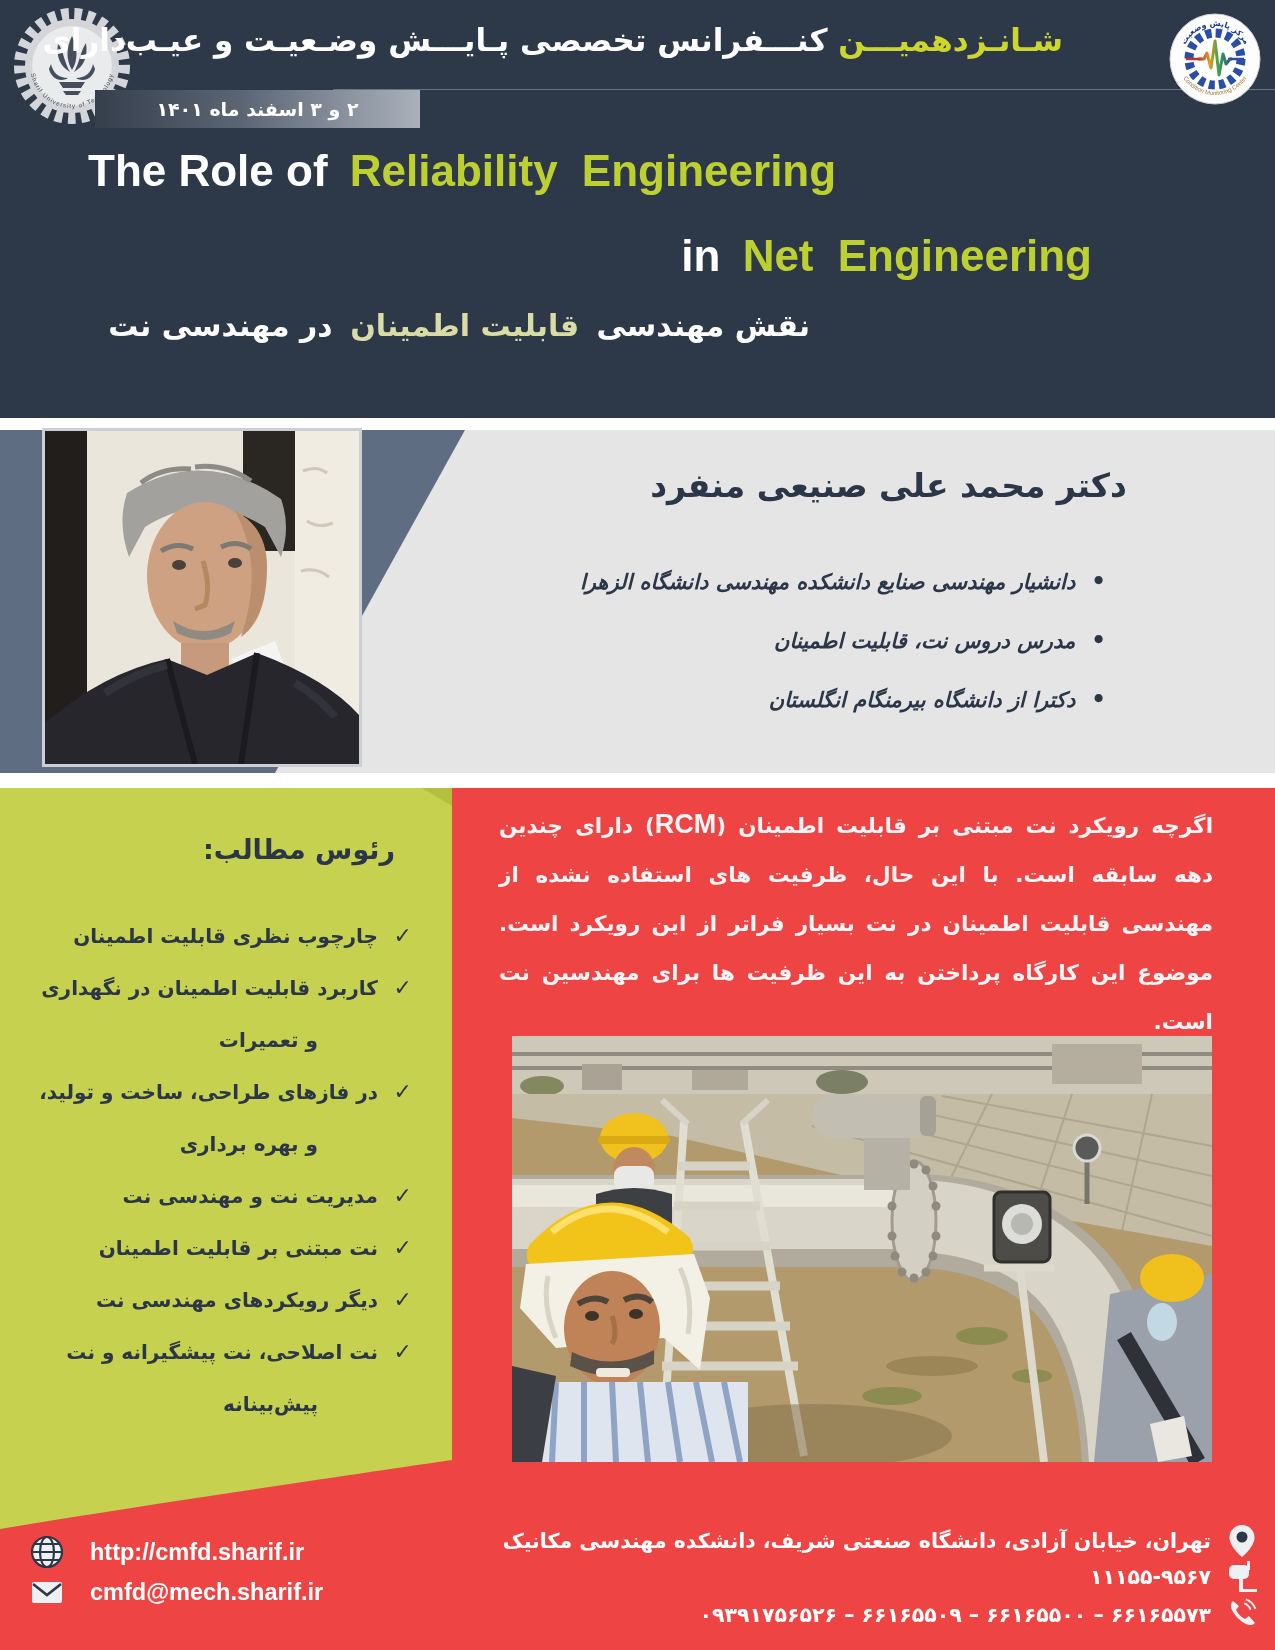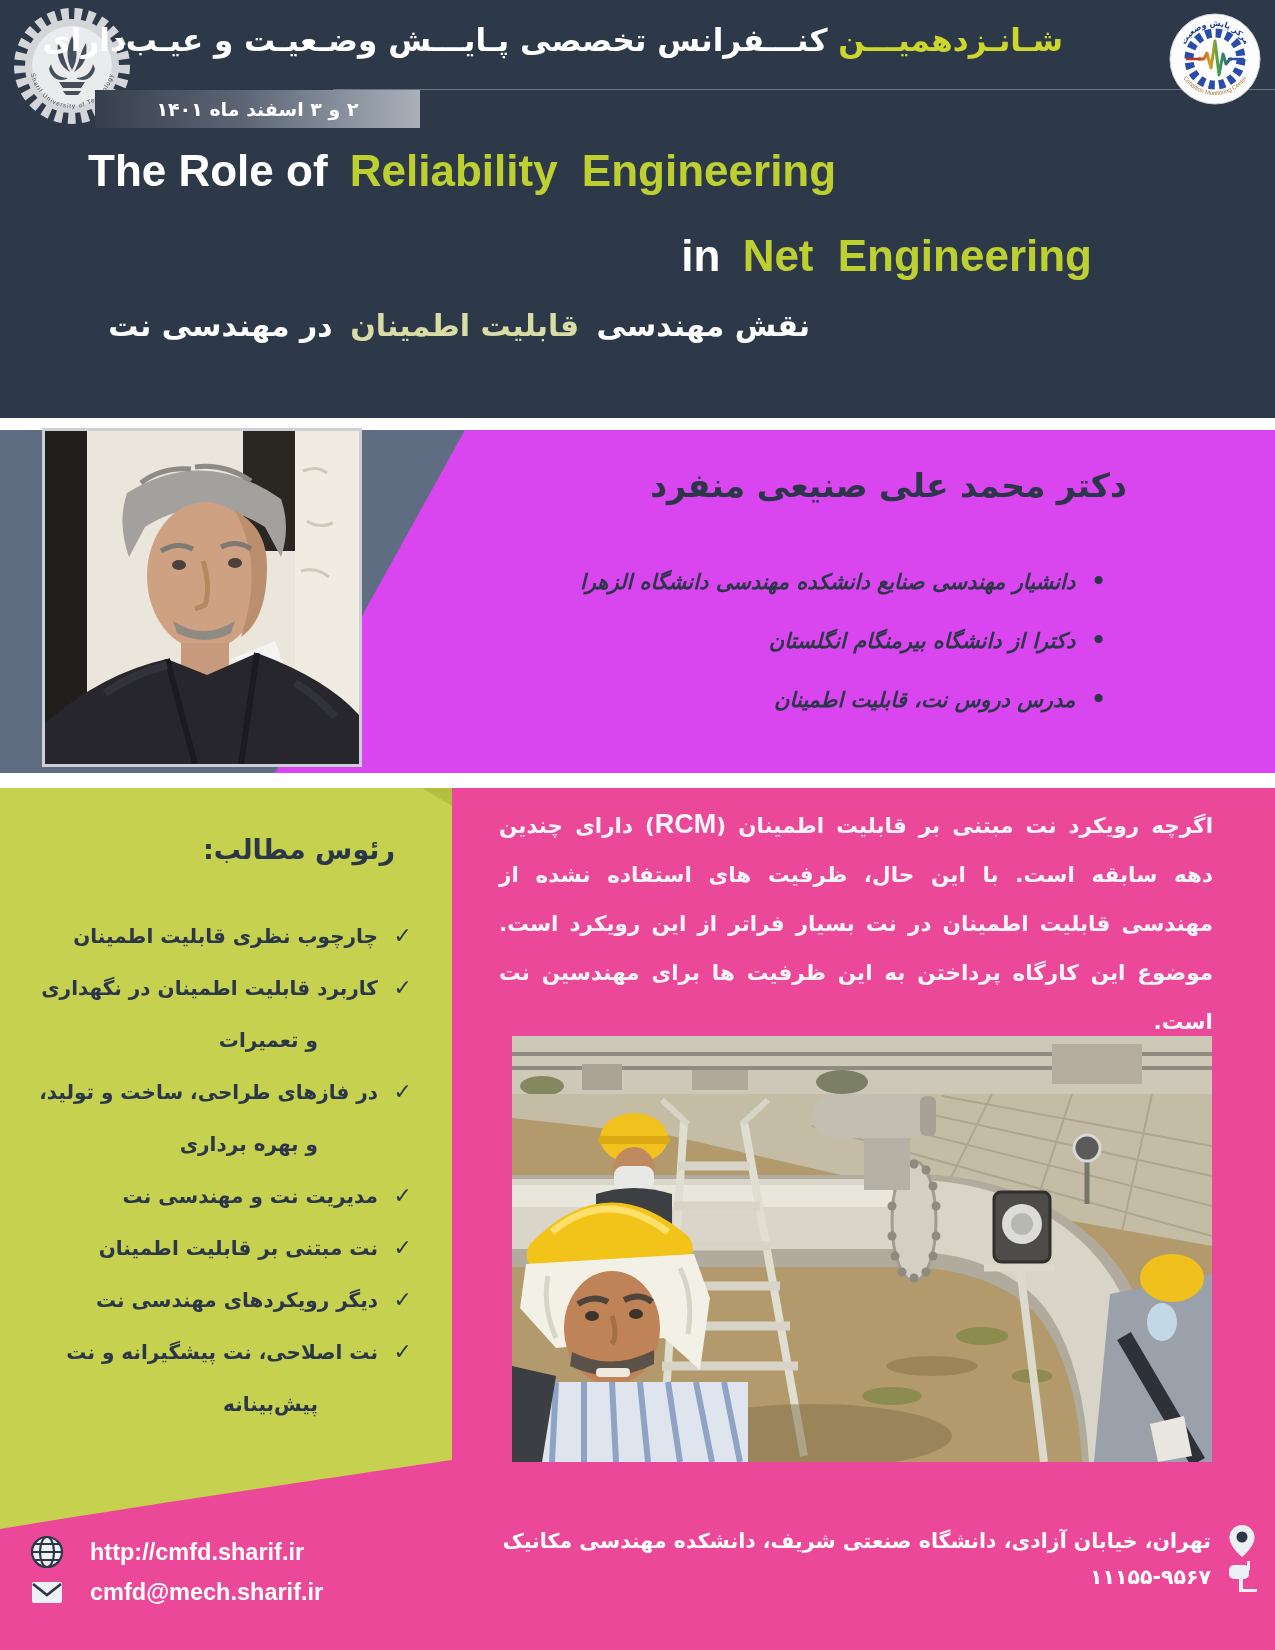--- a/index.html
+++ b/index.html
@@ -23,34 +23,34 @@
   .en-accent{color:#bdd02f;word-spacing:12px;}
   .en-pre{margin-right:10px;}
   .fa-subtitle{position:absolute;left:130px;top:308px;width:680px;text-align:right;direction:rtl;
                color:#ffffff;font-weight:bold;font-size:30px;white-space:nowrap;}
   .fa-subtitle .hl{color:#dadca5;margin:0 7px;}
 
   .strip1{position:absolute;left:0;top:418px;width:1275px;height:12px;background:#ffffff;}
   .strip2{position:absolute;left:0;top:773px;width:1275px;height:15px;background:#ffffff;}
 
   
-  .speaker{position:absolute;left:0;top:430px;width:1275px;height:343px;background:#d946ef;}
+  .speaker{position:absolute;left:0;top:430px;width:1275px;height:343px;background:#e5e5e5;}
   .speaker-slate{position:absolute;left:0;top:0;width:100%;height:100%;background:#5f6d82;
                  clip-path:polygon(0 0,465px 0,275px 100%,0 100%);}
   .portrait{position:absolute;left:42px;top:-2px;width:314px;height:333px;border:3px solid #ccd0d5;
             background:#eae6dc;}
   .speaker-name{position:absolute;right:148px;top:36px;direction:rtl;color:#2b3648;
                 font-weight:bold;font-size:33px;white-space:nowrap;}
   .speaker-bullets{position:absolute;right:169px;top:138px;}
   .srow{direction:rtl;color:#2b3648;font-weight:bold;font-size:21px;
         white-space:nowrap;margin-bottom:33px;font-style:italic;}
   .srow .dot{margin-left:16px;font-size:23px;}
 
   
-  .content{position:absolute;left:0;top:788px;width:1275px;height:862px;background:#ec4899;}
+  .content{position:absolute;left:0;top:788px;width:1275px;height:862px;background:#ef4444;}
   .topics-shape{position:absolute;left:0;top:0;}
   .topics-heading{position:absolute;left:0;top:46px;width:452px;text-align:right;direction:rtl;
                   padding-right:57px;box-sizing:border-box;color:#2b3648;font-weight:bold;font-size:27px;}
   .topics-rows{position:absolute;left:0;top:122px;width:452px;}
   .trow{direction:rtl;text-align:right;padding-right:40px;height:52px;line-height:52px;
         color:#2b3648;font-weight:bold;font-size:20px;white-space:nowrap;}
   .trow .chk{display:inline-block;width:34px;font-size:22px;}
   .trow.cont{padding-right:134px;}
 
   .about{position:absolute;right:62px;top:12px;width:714px;direction:rtl;text-align:justify;
@@ -180,24 +180,24 @@
       </svg>
     </div>
 
     <div class="speaker-name">دکتر محمد علی صنیعی منفرد</div>
 
     <div class="speaker-bullets">
       <div class="srow">
         <span class="dot">•</span><span>دانشیار مهندسی صنایع دانشکده مهندسی دانشگاه الزهرا</span>
       </div>
       <div class="srow">
-        <span class="dot">•</span><span>دکترا از دانشگاه بیرمنگام انگلستان</span>
+        <span class="dot">•</span><span>مدرس دروس نت، قابلیت اطمینان</span>
       </div>
       <div class="srow">
-        <span class="dot">•</span><span>مدرس دروس نت، قابلیت اطمینان</span>
+        <span class="dot">•</span><span>دکترا از دانشگاه بیرمنگام انگلستان</span>
       </div>
     </div>
   </div>
 
   <div class="strip2"></div>
 
   <div class="content">
 
     <svg class="topics-shape" width="452" height="745" viewBox="0 0 452 745">
       <path d="M0 0 H452 V672 C330 690 150 716 0 741 Z" fill="#c5d14f"></path>
@@ -344,14 +344,21 @@
     </div>
     <div class="f-right-row postal-row">
       <span class="txt">۱۱۱۵۵-۹۵۶۷</span>
       <svg class="ic" viewBox="0 0 34 36">
         <rect x="4" y="6" width="20" height="14" rx="5" fill="#eef1f4"></rect>
         <rect x="14" y="20" width="4" height="13" fill="#eef1f4"></rect>
         <rect x="22" y="2" width="3" height="9" fill="#eef1f4"></rect>
         <rect x="18" y="30" width="14" height="3" fill="#eef1f4"></rect>
       </svg>
     </div>
+    <div class="f-right-row phone-row">
+      <span class="txt">۶۶۱۶۵۵۷۳ – ۶۶۱۶۵۵۰۰ – ۶۶۱۶۵۵۰۹ – ۰۹۳۹۱۷۵۶۵۲۶</span>
+      <svg class="ic" viewBox="0 0 34 36">
+        <path d="M8 4 C6 6 5 9 7 13 C10 19 15 24 21 27 C25 29 28 28 30 26 L24 19 L20 22 C16 20 13 17 11 13 L14 9 Z" fill="#eef1f4"></path>
+        <path d="M22 6 q6 2 8 8 M24 1 q9 3 12 12" stroke="#eef1f4" stroke-width="2.4" fill="none" transform="scale(0.8) translate(2,2)"></path>
+      </svg>
+    </div>
   </div>
 </div>
 
 </body></html>

